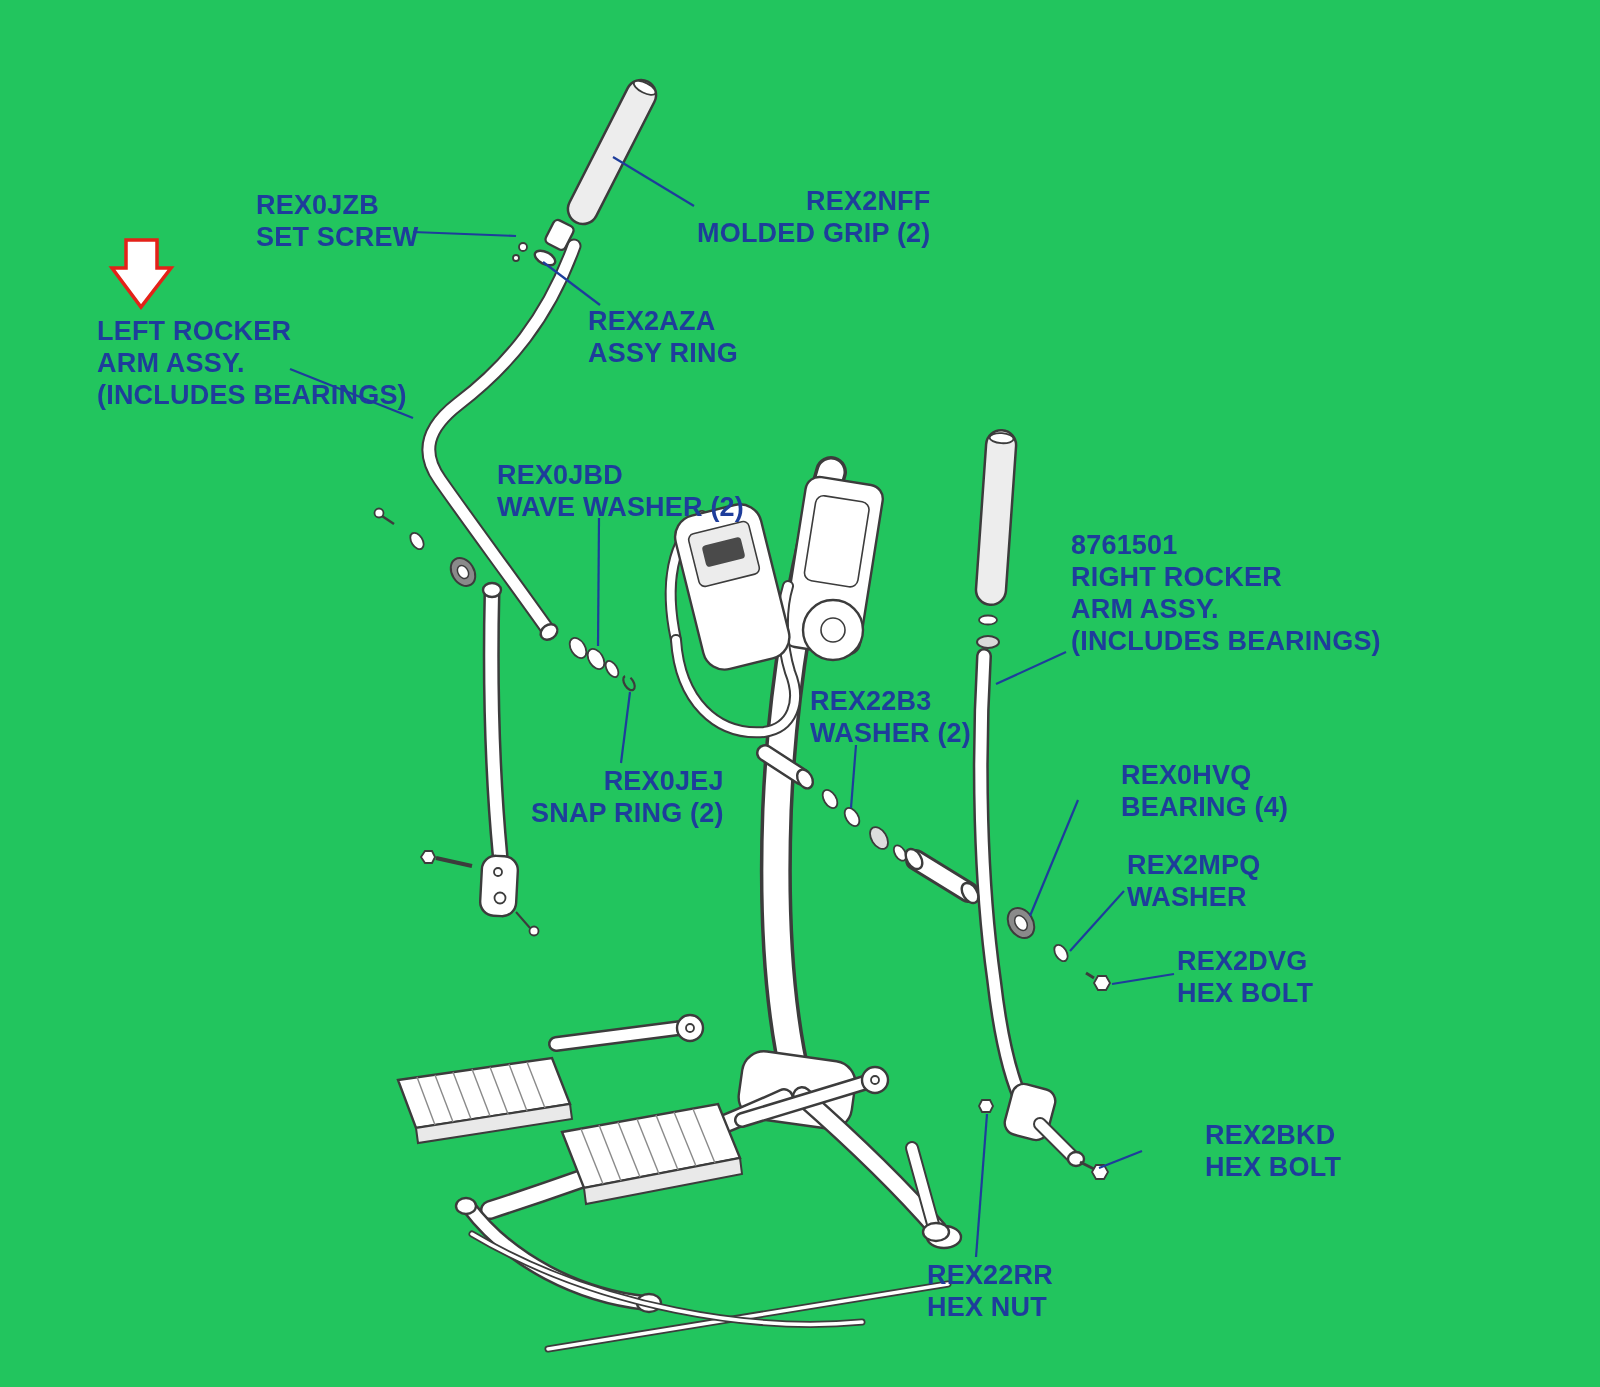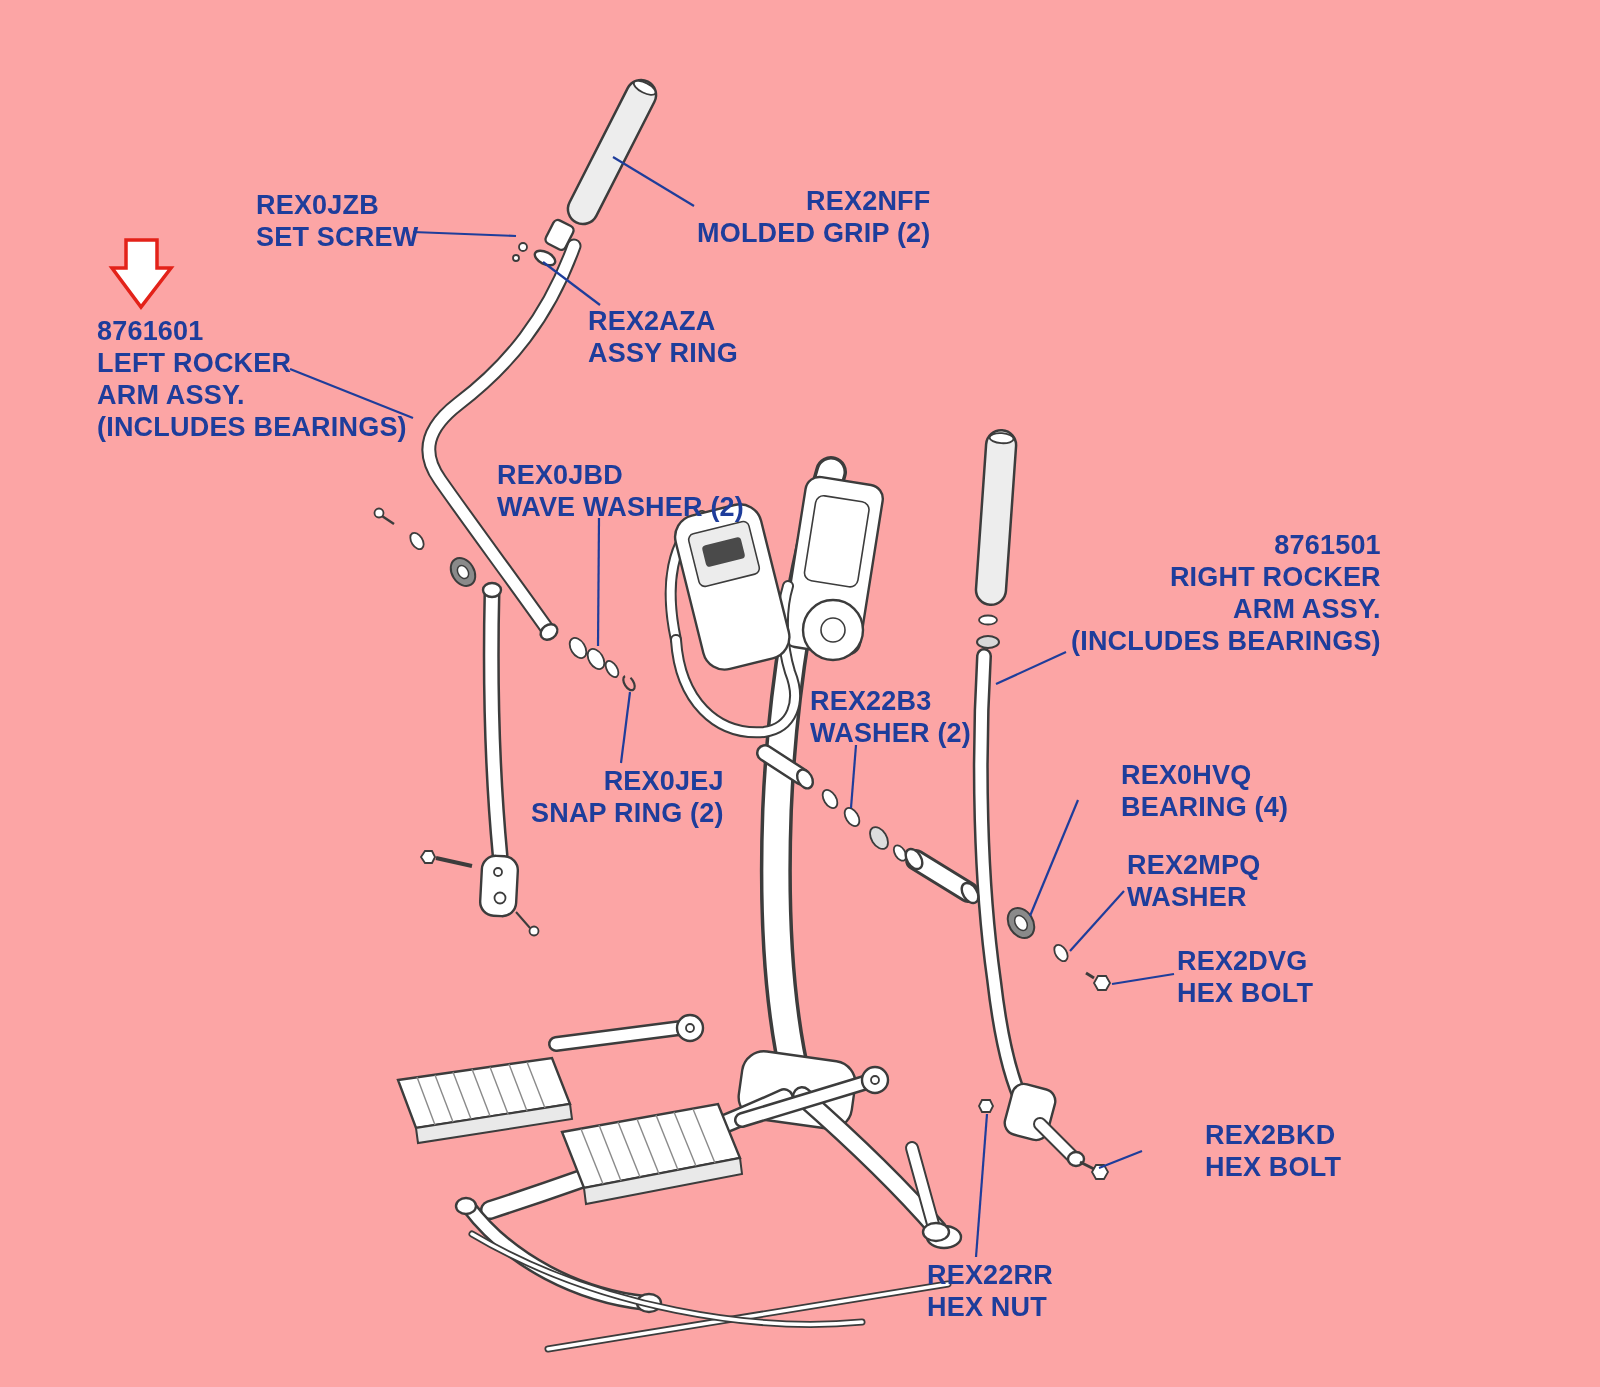--- a/index.html
+++ b/index.html
@@ -1,20 +1,20 @@
 <!DOCTYPE html>
 <html style="--label-color: #1e3d9b; --leader-color: #1e3d9b; --art-color: #3c3c3c; --arrow-color: #e32219;"><head>
 <meta charset="utf-8">
 <style>
   html, body { margin: 0; padding: 0; background: #ffffff; }
   .stage {
     position: relative;
     width: 1600px;
     height: 1387px;
-    background: #fca5a5;
+    background: #22c55e;
     overflow: hidden;
     font-family: "Liberation Sans", sans-serif;
   }
   .artwork { position: absolute; left: 0; top: 0; }
   .lbl {
     position: absolute;
     font-weight: 700;
     font-size: 27px;
     line-height: 1.18;
     color: var(--label-color, #1e3d9b);
@@ -228,32 +228,31 @@
     <span>REX2NFF</span>
     <span>MOLDED GRIP (2)</span>
   </div>
 
   <div class="lbl" style="left:588px; top:306px;">
     <span>REX2AZA</span>
     <span>ASSY RING</span>
   </div>
 
   <div class="lbl" style="left:97px; top:316px;">
-    <span>8761601</span>
     <span>LEFT ROCKER</span>
     <span>ARM ASSY.</span>
     <span>(INCLUDES BEARINGS)</span>
   </div>
 
   <div class="lbl" style="left:497px; top:460px;">
     <span>REX0JBD</span>
     <span>WAVE WASHER (2)</span>
   </div>
 
-  <div class="lbl" style="left:1071px; top:530px;text-align:right;">
+  <div class="lbl" style="left:1071px; top:530px;">
     <span>8761501</span>
     <span>RIGHT ROCKER</span>
     <span>ARM ASSY.</span>
     <span>(INCLUDES BEARINGS)</span>
   </div>
 
   <div class="lbl" style="left:810px; top:686px;">
     <span>REX22B3</span>
     <span>WASHER (2)</span>
   </div>

